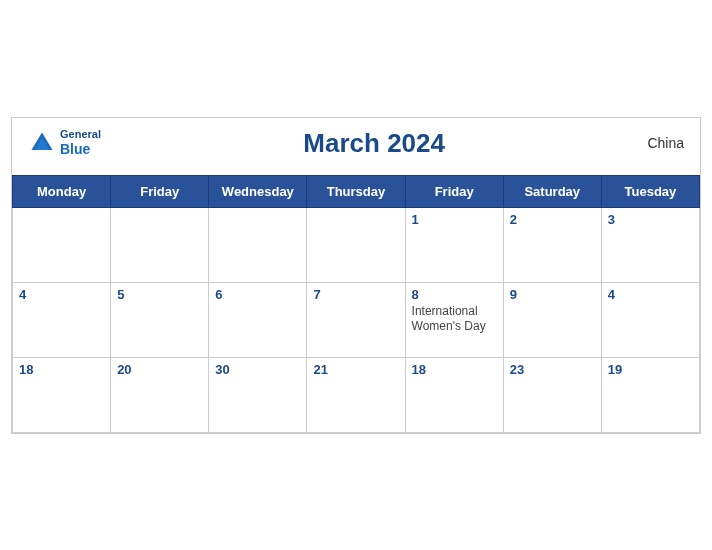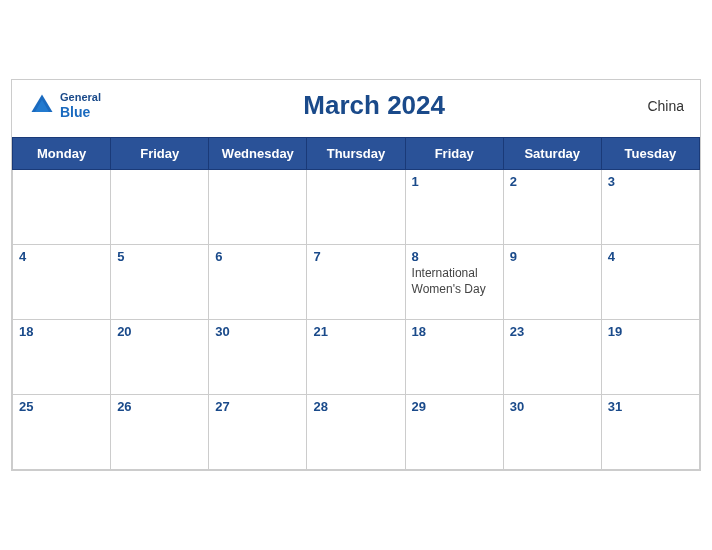--- a/index.html
+++ b/index.html
@@ -179,38 +179,15 @@
           <td>
             <span class="day-number">18</span>
           </td>
           <td>
             <span class="day-number">23</span>
           </td>
           <td>
             <span class="day-number">19</span>
           </td>
         </tr>
-        <tr>
-          <td>
-            <span class="day-number">25</span>
-          </td>
-          <td>
-            <span class="day-number">26</span>
-          </td>
-          <td>
-            <span class="day-number">27</span>
-          </td>
-          <td>
-            <span class="day-number">28</span>
-          </td>
-          <td>
-            <span class="day-number">29</span>
-          </td>
-          <td>
-            <span class="day-number">30</span>
-          </td>
-          <td>
-            <span class="day-number">31</span>
-          </td>
-        </tr>
       </tbody>
   </table>
 </div>
 
 </body></html>

